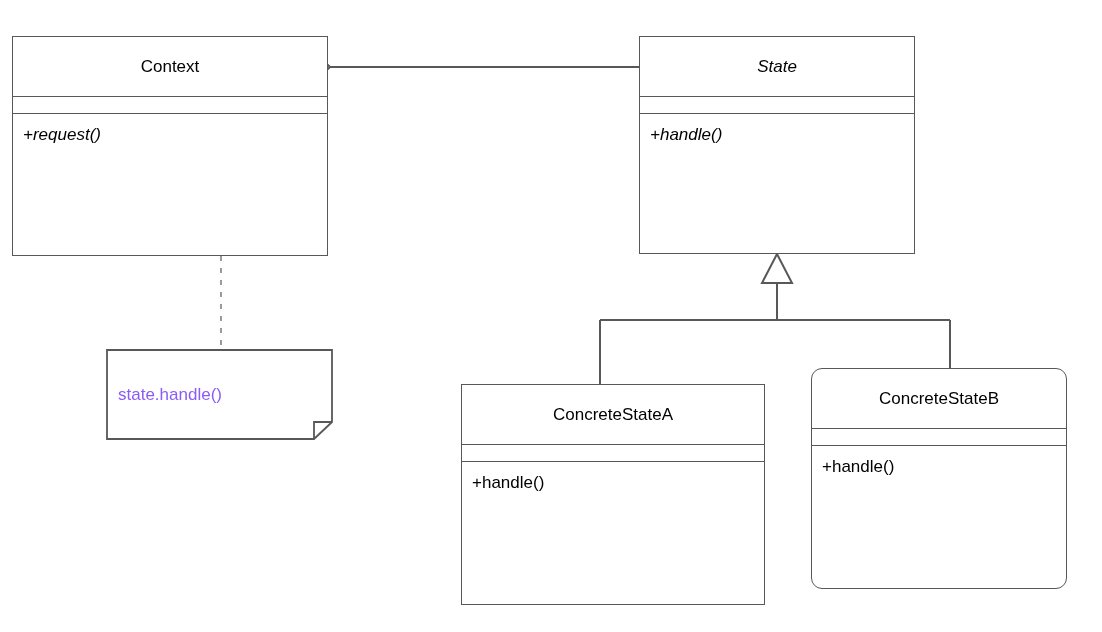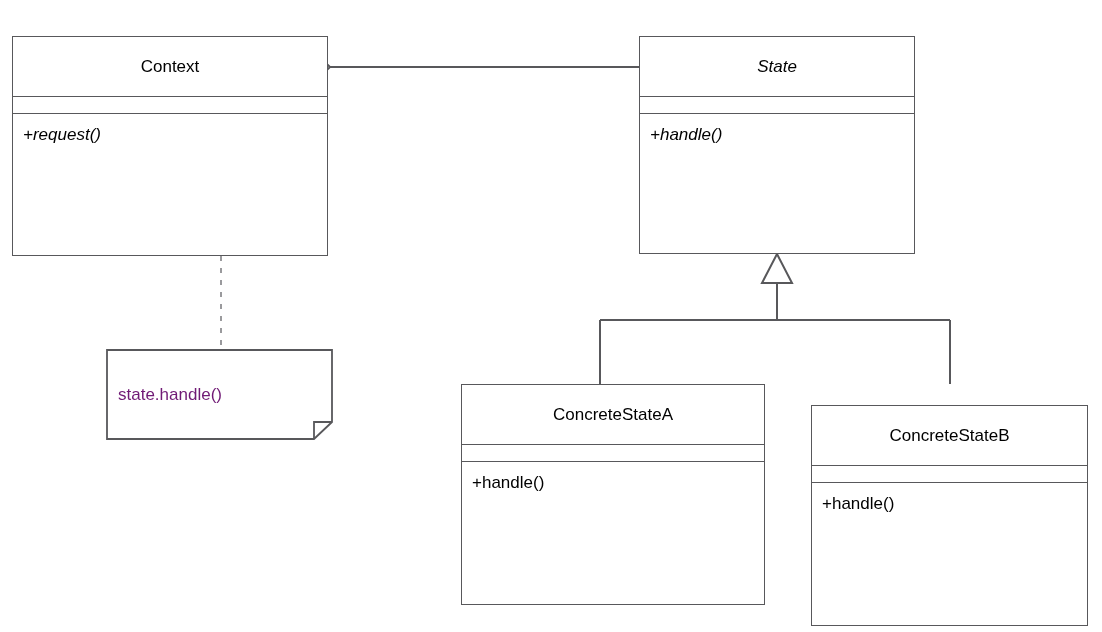--- a/index.html
+++ b/index.html
@@ -77,21 +77,21 @@
     position: absolute;
     left: 0; top: 0;
     width: 100%; height: 100%;
   }
   .uml-note .note-text {
     position: absolute;
     left: 12px;
     top: 50%;
     transform: translateY(-50%);
     white-space: nowrap;
-    color: #701a75;
+    color: #8b5cf6;
   }
 
   
   #connectors {
     position: absolute;
     left: 0; top: 0;
     width: 1102px;
     height: 632px;
     pointer-events: none;
   }
@@ -141,21 +141,21 @@
   </div>
 
   <div class="uml-class" style="left:461px; top:384px; width:304px; height:221px;">
     <div class="compartment-title" style="height:60px;">ConcreteStateA</div>
     <div class="compartment-attrs"></div>
     <div class="compartment-ops">
       <span class="op-name">+handle()</span>
     </div>
   </div>
 
-  <div class="uml-class" style="left:811px; top:405px; width:277px; height:221px;">
+  <div class="uml-class" style="left:811px; top:368px; width:256px; height:221px;border-radius:11px;">
     <div class="compartment-title" style="height:60px;">ConcreteStateB</div>
     <div class="compartment-attrs"></div>
     <div class="compartment-ops">
       <span class="op-name">+handle()</span>
     </div>
   </div>
 
   <div class="uml-note" style="left:106px; top:349px; width:227px; height:91px;">
     <svg class="note-shape" viewBox="0 0 227 91" preserveAspectRatio="none">
       <path d="M1,1 L226,1 L226,73 L208,90 L1,90 Z" fill="#ffffff" stroke="#58585b" stroke-width="1.8"></path>

